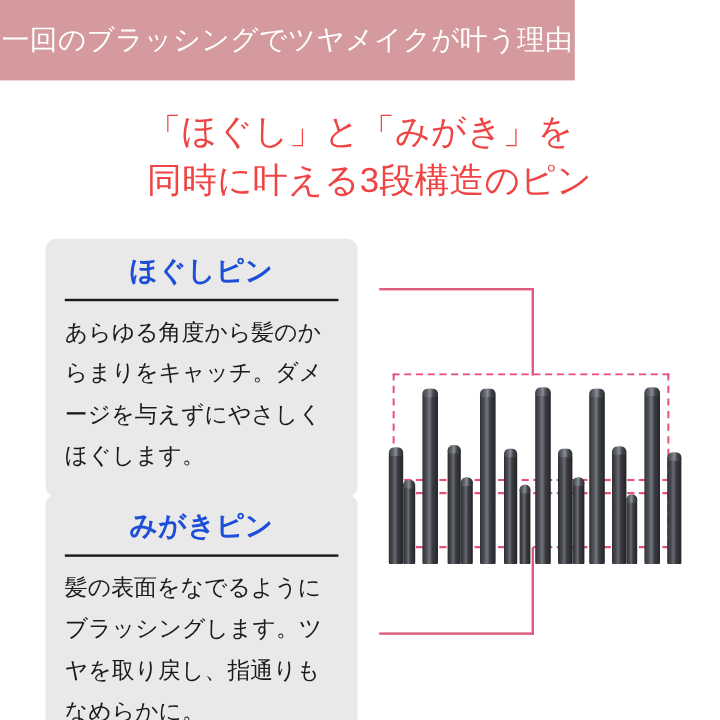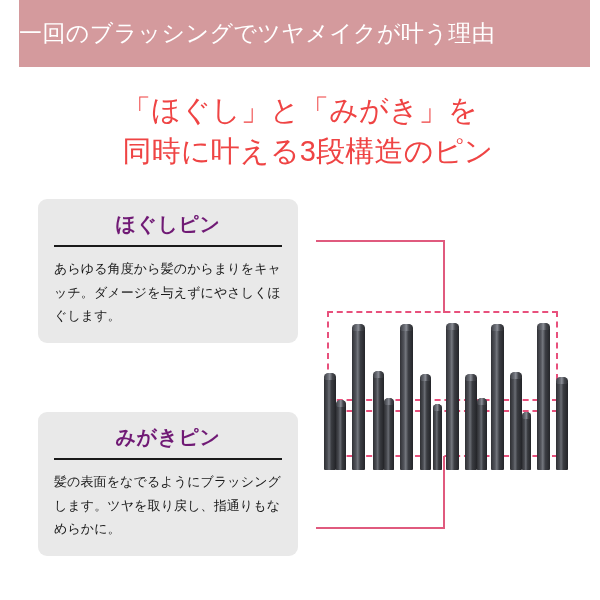--- a/index.html
+++ b/index.html
@@ -5,23 +5,23 @@
   * { margin:0; padding:0; box-sizing:border-box; }
   html,body { width:600px; height:600px; }
   body {
     font-family:"Liberation Sans","DejaVu Sans",sans-serif;
     background:#ffffff; position:relative; overflow:hidden;
   }
   #page { position:relative; width:600px; height:600px; background:#fff; }
 
   
   .banner {
-    position:absolute; left:0; top:0; width:571px; height:67px;
+    position:absolute; left:0; top:0; width:479px; height:67px;
     background:#d49a9d;
-    display:flex; align-items:center; margin-left:19px;
+    display:flex; align-items:center; justify-content:center;
   }
   .banner-text {
     color:#ffffff; font-size:23px; letter-spacing:.4px;
     font-weight:400; white-space:nowrap;
   }
 
   
   .headline {
     position:absolute; left:0; top:90px; width:600px;
     text-align:center; color:#ef4444;
@@ -32,30 +32,30 @@
 
   
   .card {
     position:absolute; left:38px; width:260px;
     background:#e9e9e9; border-radius:9px;
     padding:13px 16px 15px 16px;
   }
   #card-1 { top:199px; }
   #card-2 { top:412px; }
   .card-title {
-    text-align:center; font-size:20px; font-weight:600;
-    color:#701a75; letter-spacing:.5px; line-height:1.2;
+    text-align:center; font-size:23px; font-weight:600;
+    color:#1d4ed8; letter-spacing:.5px; line-height:1.2;
     padding-bottom:9px;
   }
   .card-rule {
     height:2px; background:#1a1a1a; width:100%;
     margin:0 0 10px 0;
   }
   .card-body {
-    font-size:13px; line-height:1.82; color:#1a1a1a;
+    font-size:19px; line-height:1.82; color:#1a1a1a;
     letter-spacing:.1px; text-align:left;
   }
 
   
   .pink-line { position:absolute; background:#e05a7e; }
   #conn-top-h   { left:316px; top:240px; width:129px; height:2px; }
   #conn-top-v   { left:443px; top:240px; width:2px;  height:73px; }
   #conn-bot-v   { left:443px; top:456px; width:2px;  height:73px; }
   #conn-bot-h   { left:316px; top:527px; width:129px; height:2px; }
 

